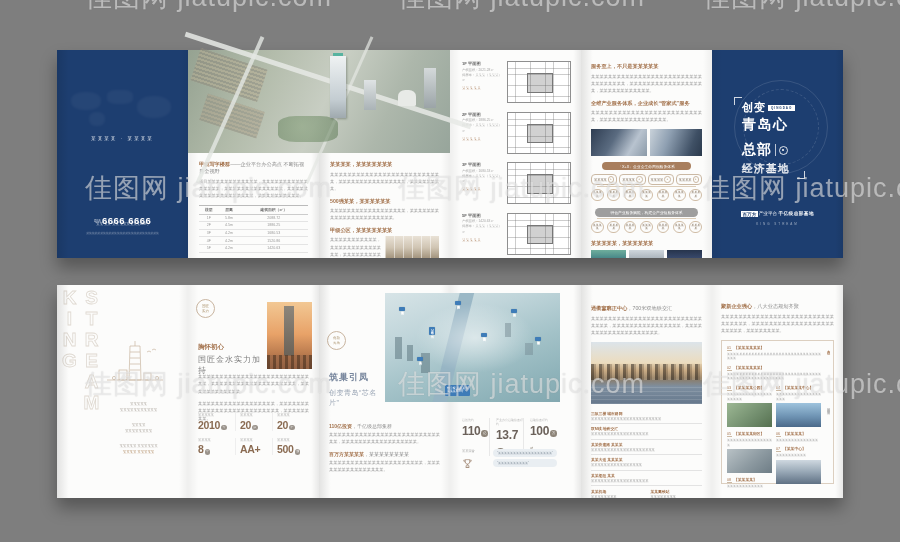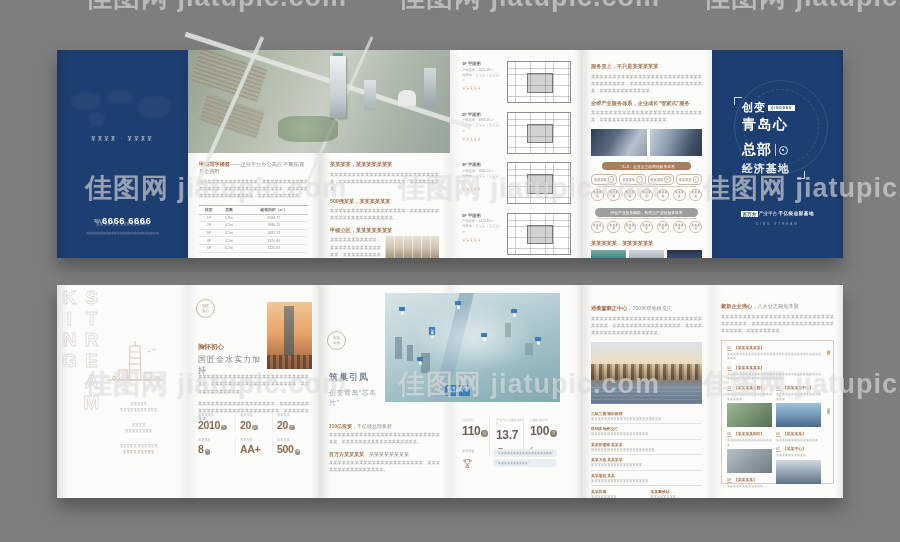--- a/index.html
+++ b/index.html
@@ -210,21 +210,21 @@
   .pi-text{font-size:3px;color:#a8a8a8;line-height:1.6;margin:1px 0 0 0;text-align:justify;}
   .pln-cols{display:flex;gap:4px;}
   .pln-cols>div{flex:1;}
   .thumb{width:100%;height:24px;margin:2px 0 3px 0;}
   .thumb-a{background:linear-gradient(140deg,#b9c2c6,#8d9aa1 55%,#6e7d86);}
   .thumb-b{background:linear-gradient(180deg,#9ec3dd,#6f94b4 55%,#4b6a8a);}
   .thumb-c{background:linear-gradient(140deg,#9db894,#718d6d 60%,#55704f);}
   .thumb-d{background:linear-gradient(180deg,#cfd8e0,#97a7b5 50%,#5f7184);}
 
   
-  .wm{position:absolute;font-size:27px;letter-spacing:1px;font-weight:bold;white-space:nowrap;
+  .wm{position:absolute;font-size:27px;letter-spacing:1px;font-weight:normal;white-space:nowrap;
     color:rgba(255,255,255,0.5);text-shadow:0 0 1px rgba(90,90,90,0.28);pointer-events:none;z-index:50;}
 </style>
 </head>
 <body>
 
 <div class="stage">
 
   <div class="row row-top">
 
     <section class="pnl navy bc">

